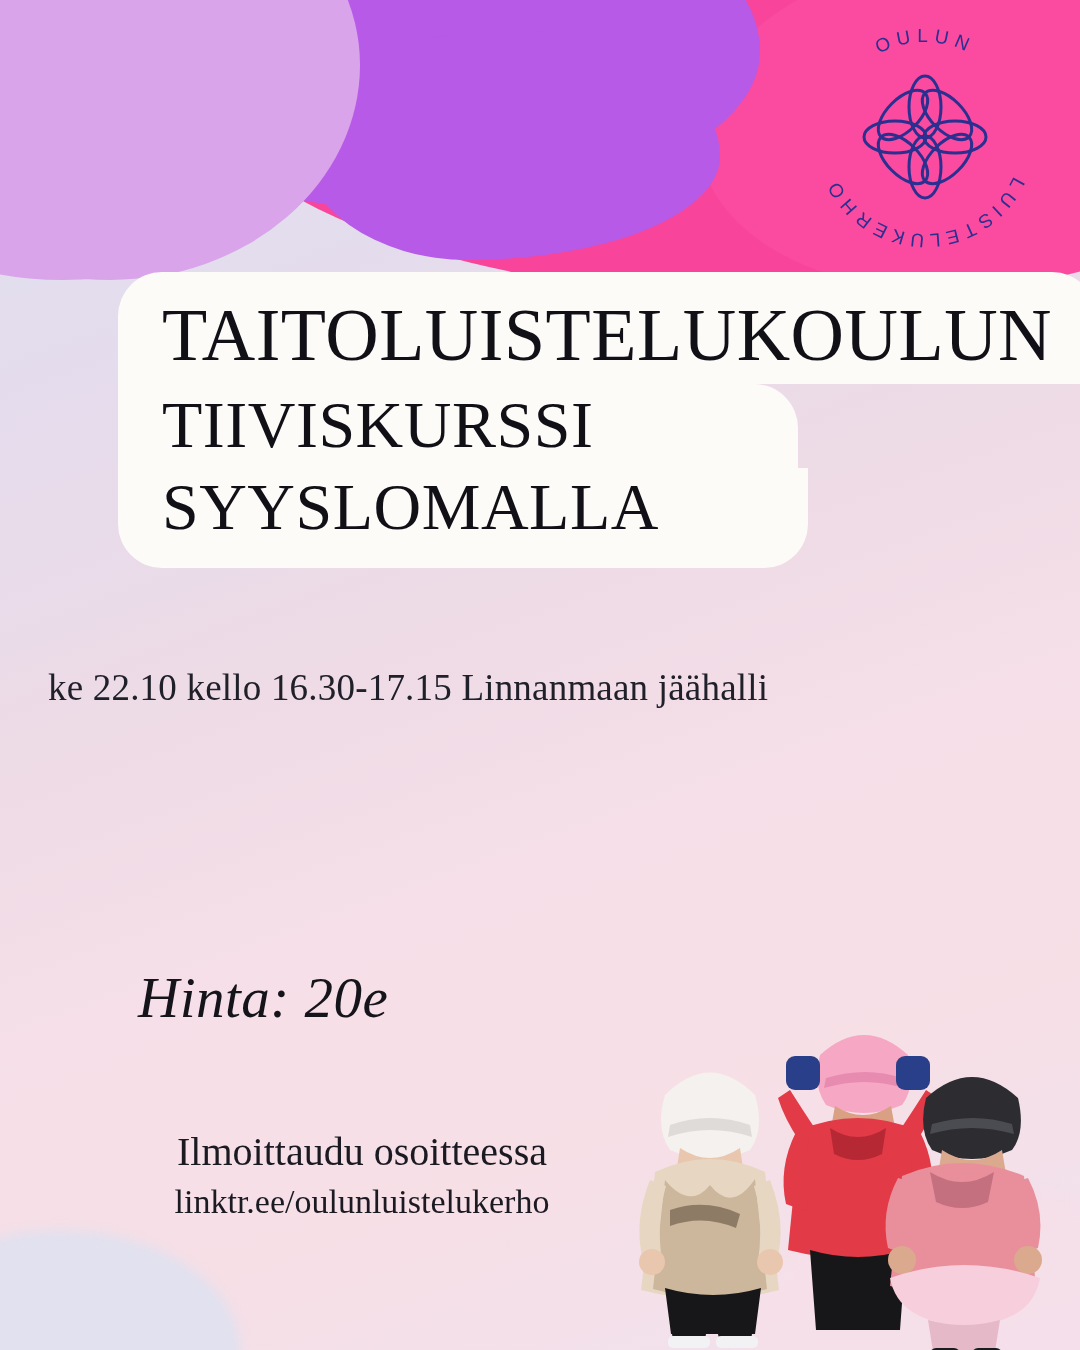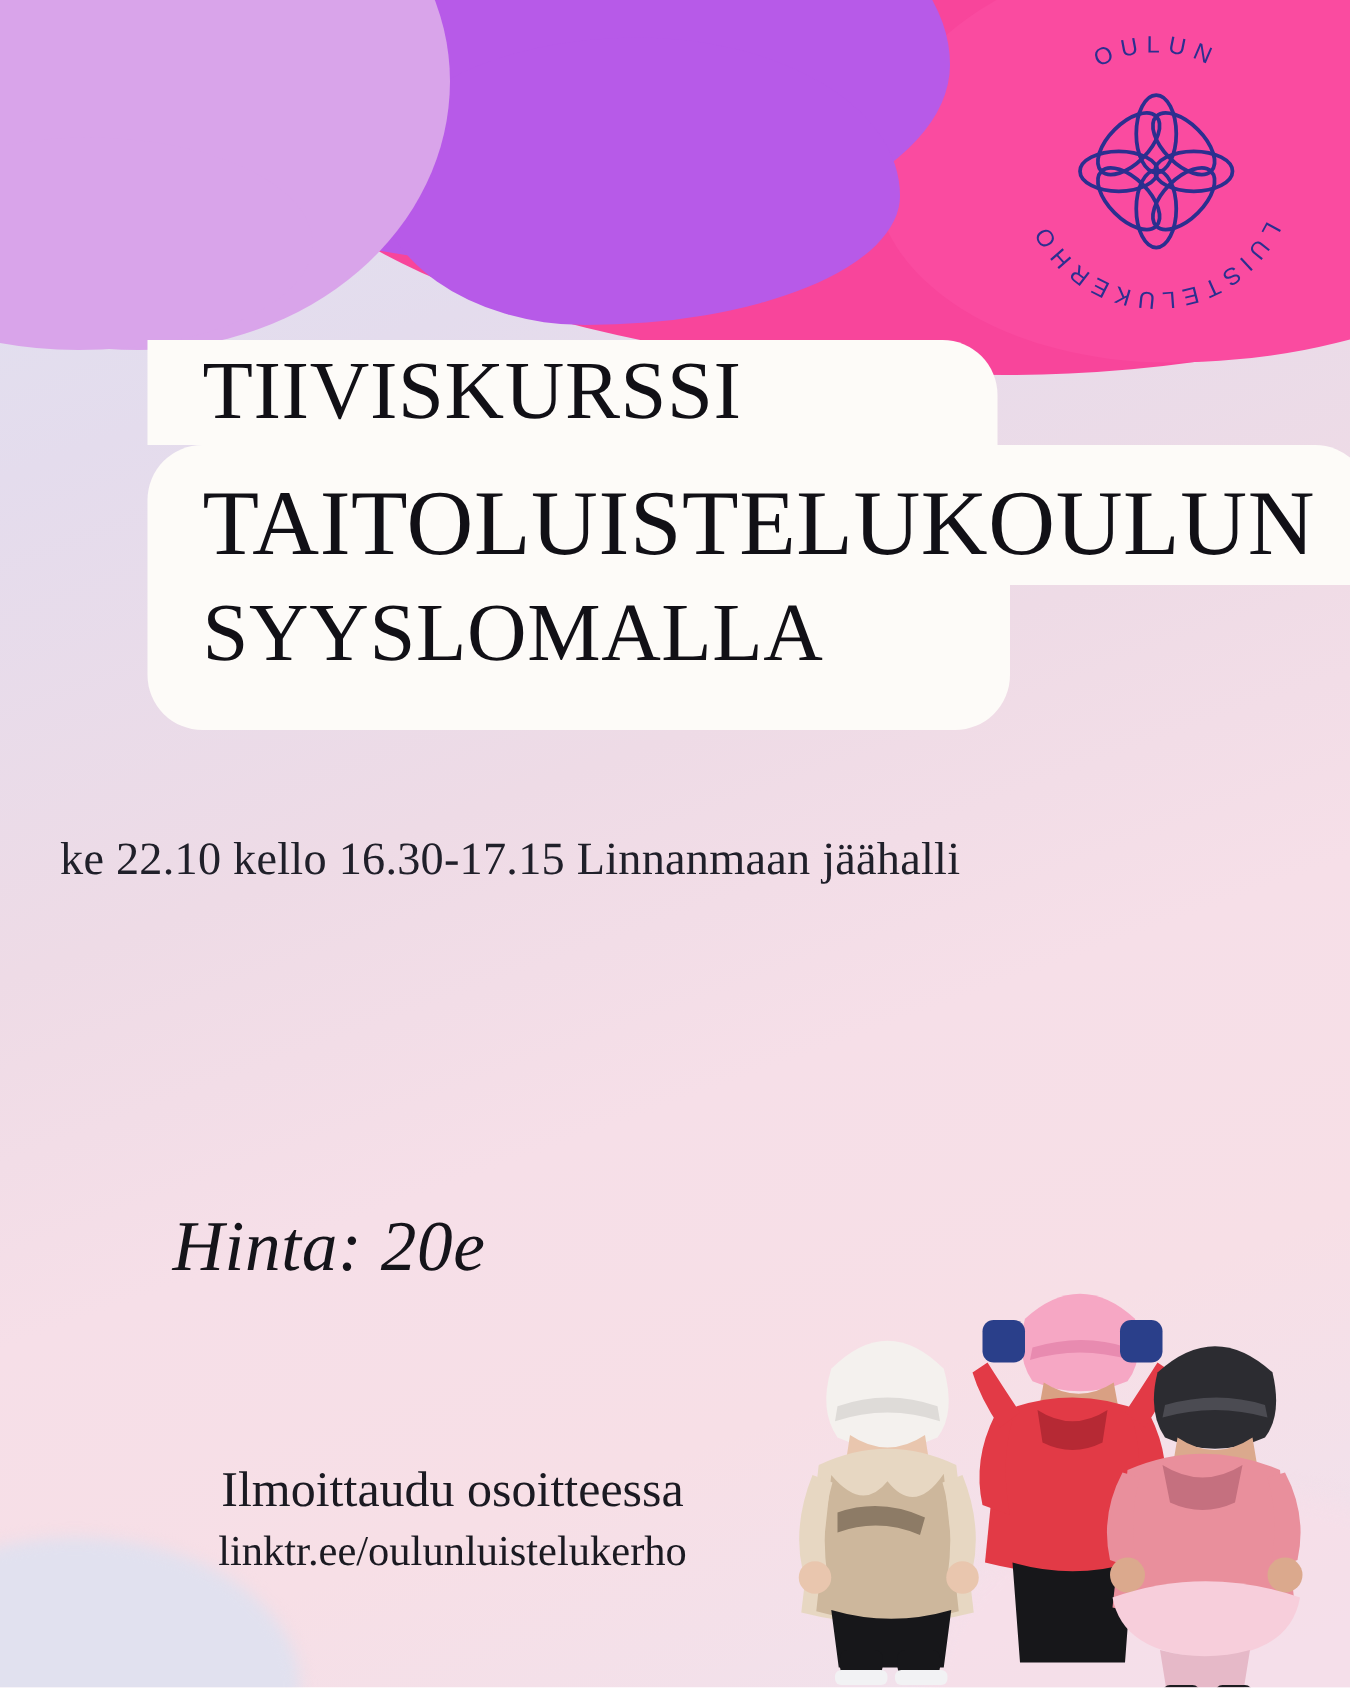--- a/index.html
+++ b/index.html
@@ -132,21 +132,21 @@
     padding: 8px 44px 10px 44px;
     border-radius: 0 44px 0 0;
     margin-left: 0;
     display: block;
     width: 680px;
     box-sizing: border-box;
   }
   .tl3 {
     font-size: 66px;
     line-height: 1.0;
-    padding: 6px 44px 44px 44px;
+    padding: 6px 44px 28px 44px;
     border-radius: 0 0 44px 44px;
     display: block;
     width: 690px;
     box-sizing: border-box;
   }
   .title-inner { display: block; }
 
   
   .schedule {
     position: absolute;
@@ -175,21 +175,21 @@
 
   
   .signup {
     position: absolute;
     top: 1125px;
     left: 62px;
     width: 600px;
     text-align: center;
     color: #1b1a22;
   }
-  .signup-line1 { font-size: 40px; line-height: 1.35; margin-top: 40px; }
+  .signup-line1 { font-size: 40px; line-height: 1.35; }
   .signup-line2 { font-size: 34px; line-height: 1.35; }
 
   
   .photo {
     position: absolute;
     right: 0;
     bottom: 0;
     width: 470px;
     height: 470px;
   }
@@ -231,24 +231,24 @@
         <textPath href="#arcTop" startOffset="50%" text-anchor="middle">OULUN</textPath>
       </text>
       <text font-family="Liberation Sans, sans-serif" font-size="19" letter-spacing="5" fill="#2b2f8f">
         <textPath href="#arcBottom" startOffset="50%" text-anchor="middle">LUISTELUKERHO</textPath>
       </text>
     </svg>
   </div>
 
   <div class="title-card">
     <span class="title-inner">
-      <span class="title-line tl2">TIIVISKURSSI</span>
+      <span class="title-line tl1">TAITOLUISTELUKOULUN</span>
     </span>
     <span class="title-inner">
-      <span class="title-line tl1">TAITOLUISTELUKOULUN</span>
+      <span class="title-line tl2">TIIVISKURSSI</span>
     </span>
     <span class="title-inner">
       <span class="title-line tl3">SYYSLOMALLA</span>
     </span>
   </div>
 
   <div class="schedule">
     <div class="schedule-row">ke 22.10 kello 16.30-17.15 Linnanmaan jäähalli</div>
   </div>
 

